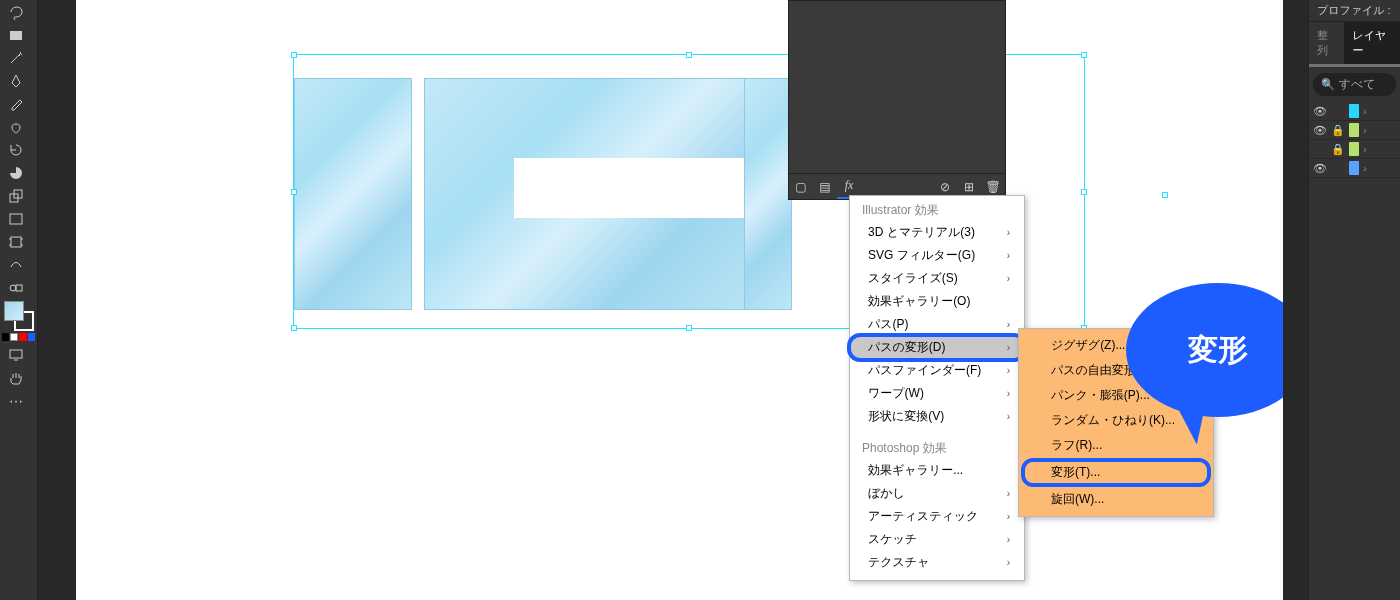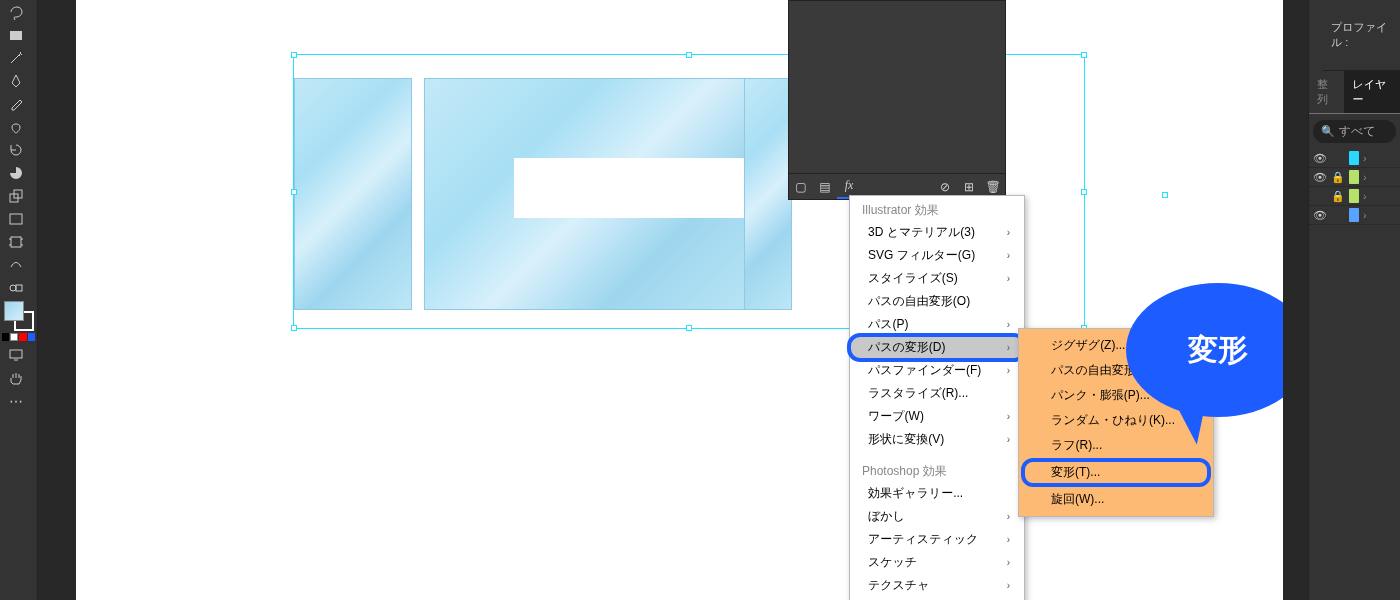--- a/index.html
+++ b/index.html
@@ -48,22 +48,22 @@
   .sub-item { padding: 4px 14px 4px 32px; cursor:default; }
   .sub-item.highlight-blue-ring { outline: 4px solid #1d5dff; outline-offset: -2px; border-radius: 10px; margin:2px 4px; padding: 4px 10px 4px 28px;}
 
   
   .bubble-wrap { position:absolute; left:1126px; top:283px; }
   .bubble { width: 184px; height: 134px; background:#1d5dff; border-radius: 92px / 67px; display:flex; align-items:center; justify-content:center; color:#fff; font-size:30px; font-weight:700; }
   .bubble-tail { position:absolute; left:38px; top:112px; width:0; height:0; border-right: 38px solid #1d5dff; border-bottom: 46px solid transparent; transform: rotate(12deg); }
 
   
   .rpanel { position:absolute; right:0; top:0; width:92px; height:600px; background:#333; border-left:1px solid #222; font-size:11px; color:#ccc; }
-  .rpanel .title { padding:20px 8px; border-bottom:1px solid #222;margin-left:14px; }
-  .rpanel .tabs { display:flex; gap:0; border-bottom:1px solid #737373; }
+  .rpanel .title { padding:3px 8px; border-bottom:1px solid #222; }
+  .rpanel .tabs { display:flex; gap:0; border-bottom:3px solid #737373; }
   .rpanel .tab { padding: 6px 8px; color:#888; }
   .rpanel .tab.active { background:#1f1f1f; color:#fff; }
   .rpanel .search { margin:6px 4px; background:#222; border-radius:12px; padding:3px 8px; display:flex; align-items:center; gap:4px; color:#aaa; }
   .layer-row { display:flex; align-items:center; padding:2px 4px; gap:4px; border-bottom:1px solid #2a2a2a; }
   .eye { width:14px; text-align:center; }
   .lock { width:14px; text-align:center; color:#bbb; }
   .chip { width:10px; height:14px; border-radius:1px; }
   .chev { color:#888; }
 
   
@@ -217,36 +217,33 @@
     </div>
   <div class="menu-item">
       <span>SVG フィルター(G)</span>
       <span class="arrow">›</span>
     </div>
   <div class="menu-item">
       <span>スタイライズ(S)</span>
       <span class="arrow">›</span>
     </div>
   <div class="menu-item">
-      <span>パスの自由変形(O)</span>
+      <span>効果ギャラリー(O)</span>
     </div>
   <div class="menu-item">
       <span>パス(P)</span>
       <span class="arrow">›</span>
     </div>
   <div class="menu-item highlight highlight-blue-ring">
       <span>パスの変形(D)</span>
       <span class="arrow">›</span>
     </div>
   <div class="menu-item">
       <span>パスファインダー(F)</span>
       <span class="arrow">›</span>
-    </div>
-  <div class="menu-item">
-      <span>ラスタライズ(R)...</span>
     </div>
   <div class="menu-item">
       <span>ワープ(W)</span>
       <span class="arrow">›</span>
     </div>
   <div class="menu-item">
       <span>形状に変換(V)</span>
       <span class="arrow">›</span>
     </div>
   <div style="height:6px"></div>

